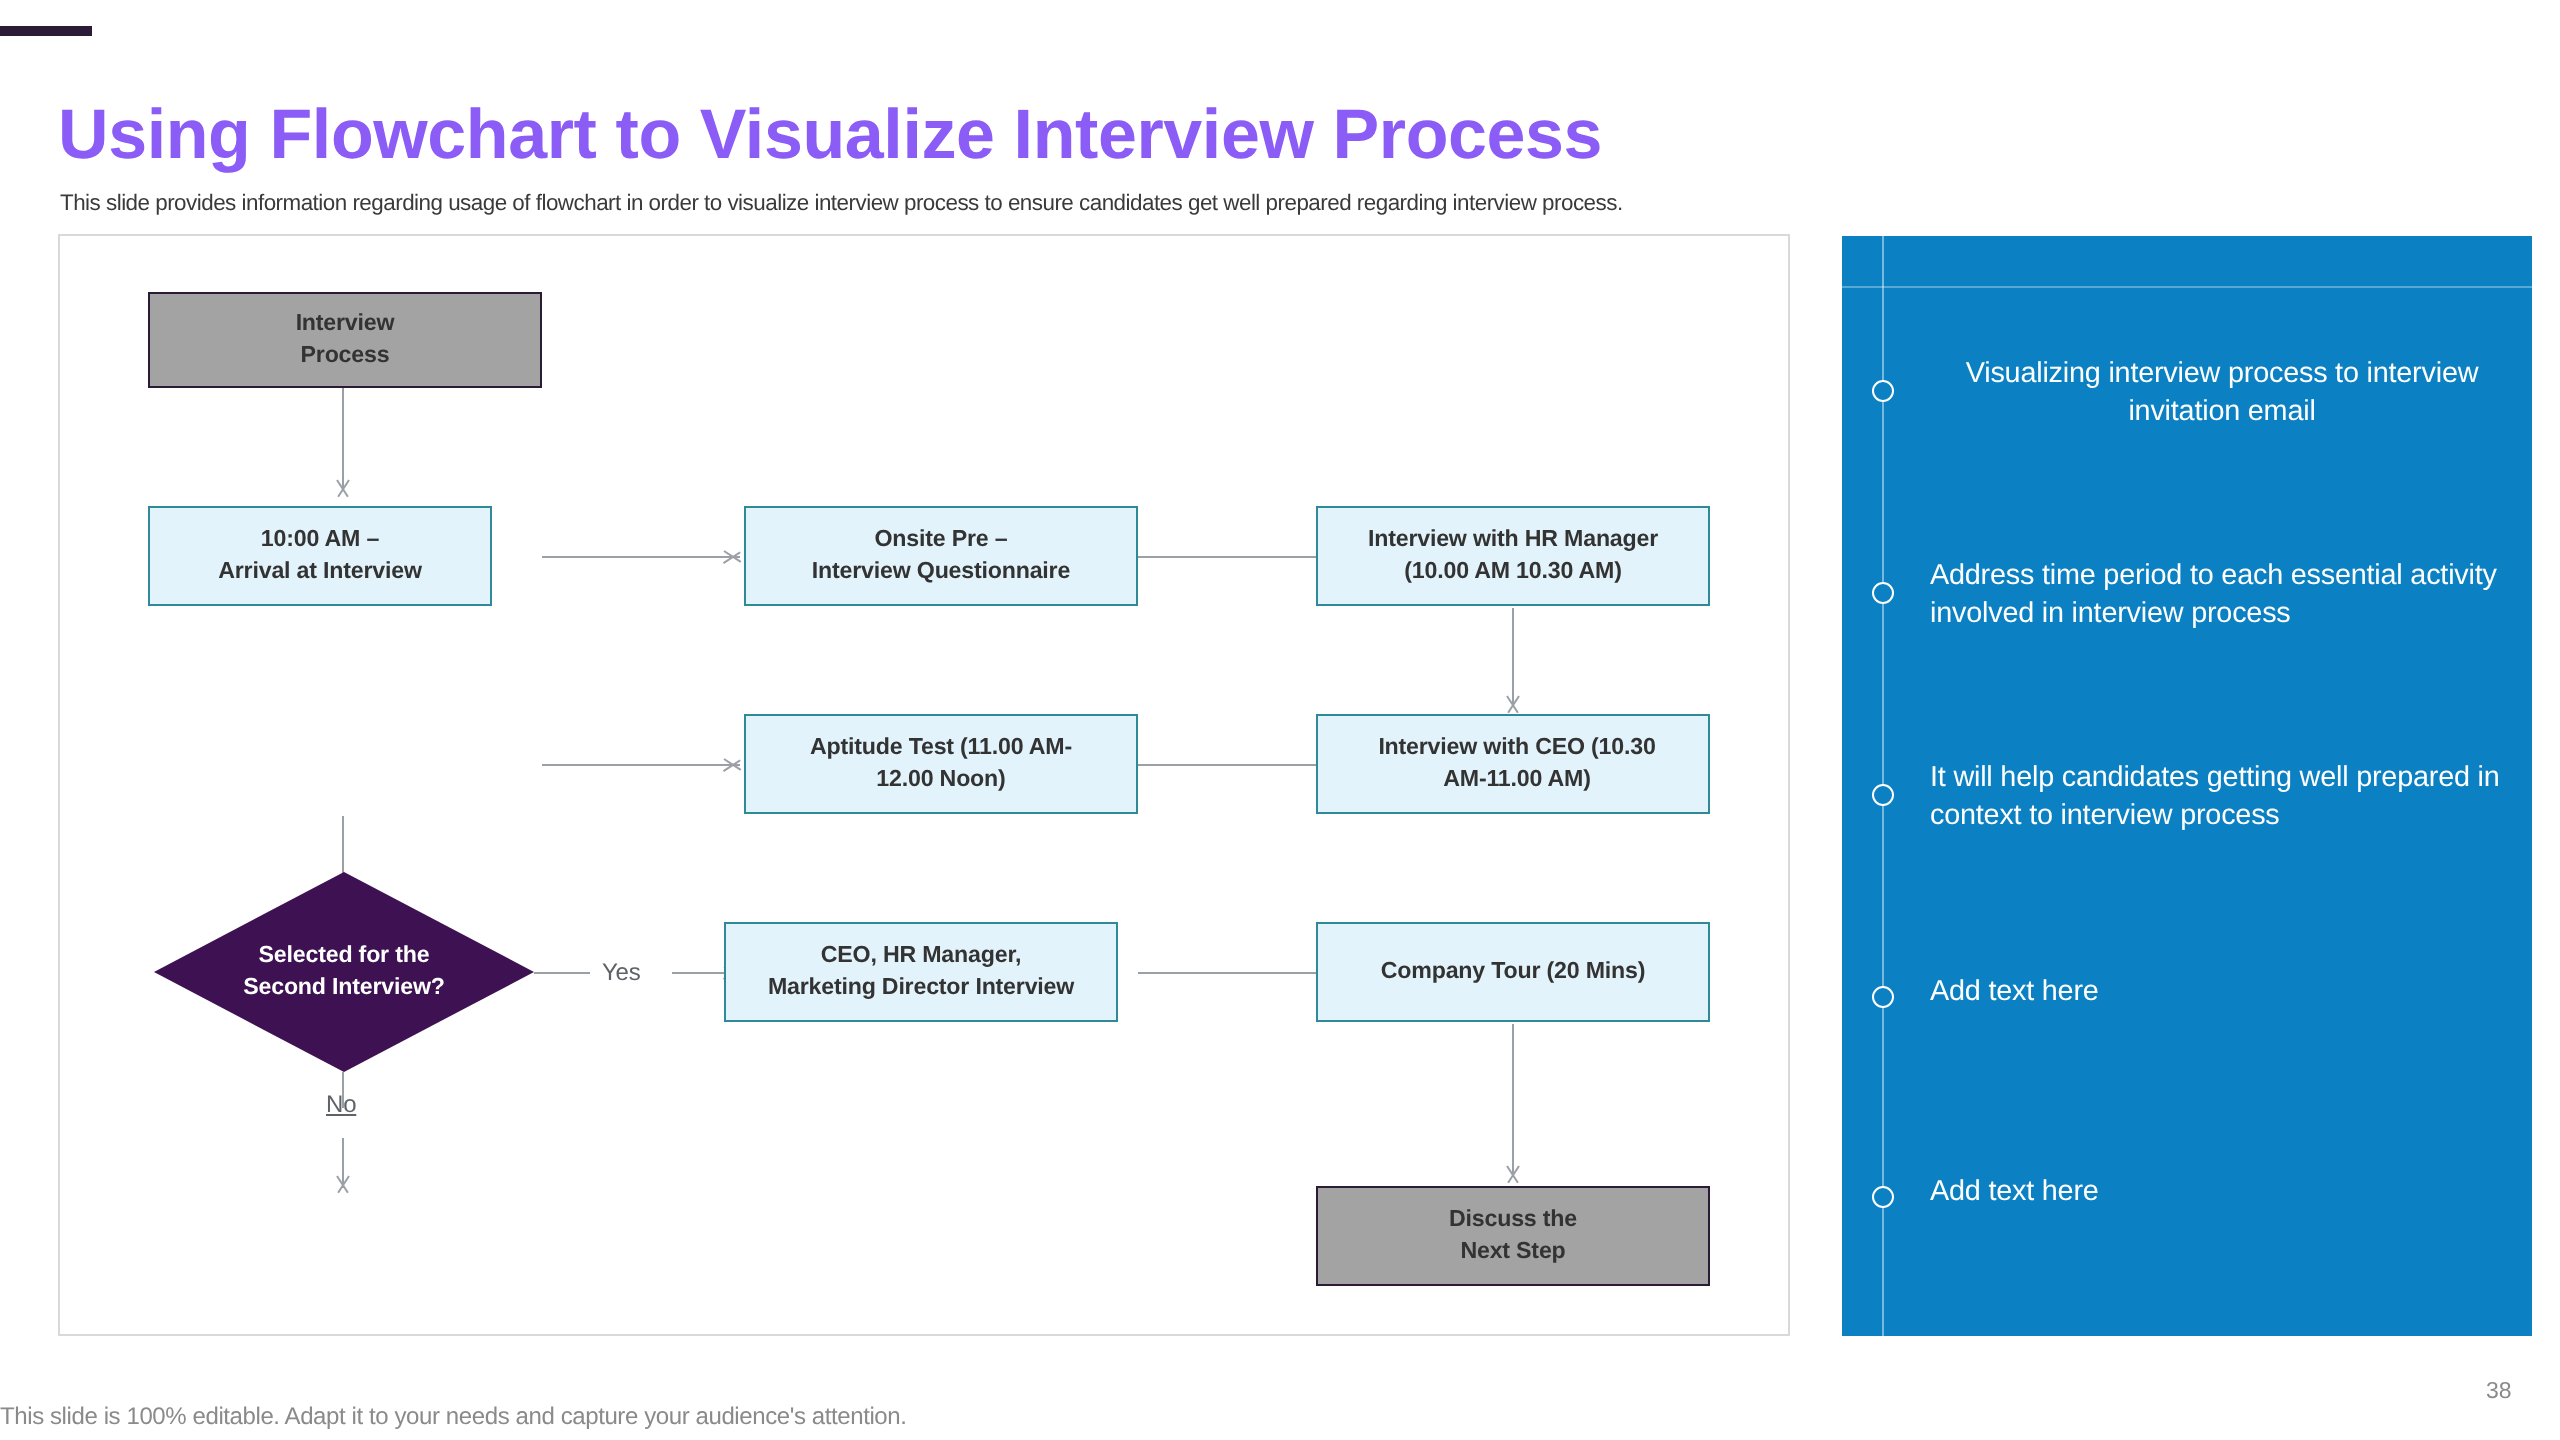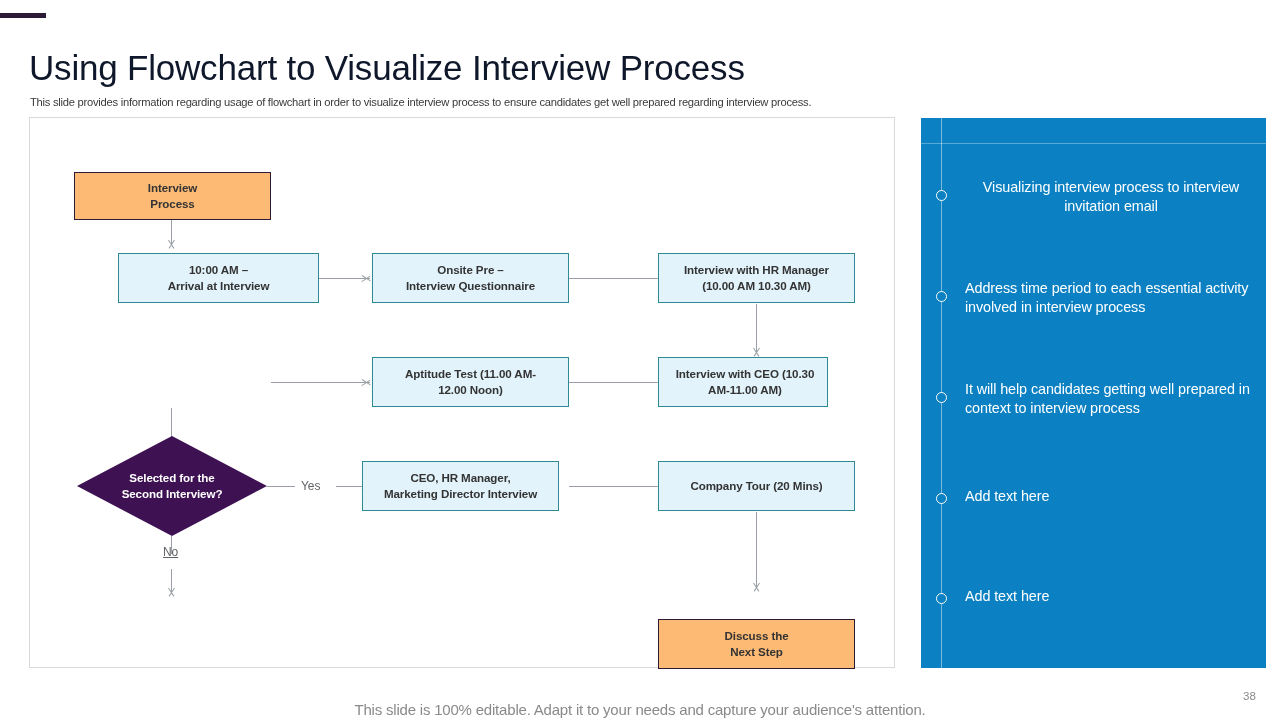--- a/index.html
+++ b/index.html
@@ -25,22 +25,22 @@
     height: 5px;
     background: #2B1B36;
   }
 
   
   .page-title {
     position: absolute;
     left: 29px;
     top: 25px;
     font-size: 35px;
-    font-weight: 400;
-    color: #0f172a;
+    font-weight: 700;
+    color: #8b5cf6;
     letter-spacing: -0.2px;
     white-space: nowrap;
   }
   .page-subtitle {
     position: absolute;
     left: 30px;
     top: 85px;
     width: 930px;
     font-size: 11.2px;
     color: #3a3a3a;
@@ -69,23 +69,22 @@
     justify-content: center;
     text-align: center;
     font-size: 11.6px;
     font-weight: bold;
     line-height: 1.42;
     letter-spacing: -0.1px;
     color: #333333;
     padding: 2px 6px;
   }
   .node.plain {
-    background: #fdba74;
+    background: #a3a3a3;
     border: 1.6px solid #2B1B36;
-    margin-top: 26px;
   }
   .node.proc {
     background: #E2F3FB;
     border: 1.4px solid #2E8B96;
   }
   .node .lines {
     white-space: pre-line;
   }
 
   
@@ -219,22 +218,22 @@
     line-height: 1.33;
     letter-spacing: -0.1px;
   }
 
   
   .footer-note {
     position: absolute;
     left: 0;
     top: 701px;
     width: 1280px;
-    text-align: center;
-    font-size: 15px;
+    text-align: left;
+    font-size: 12px;
     color: #8a8a8a;
     letter-spacing: -0.2px;
   }
   .page-number {
     position: absolute;
     left: 1243px;
     top: 690px;
     font-size: 11.5px;
     color: #8a8a8a;
   }
@@ -283,42 +282,42 @@
   <div class="arrow-r" style="left:630px; top:363px;"></div>
 
   <div class="conn-v" style="left:726px; top:394px; height:76px;"></div>
   <div class="arrow-d" style="left:721px; top:465px;"></div>
 
   <div class="node plain" style="left:44px; top:28px; width:197px; height:48px;">
     <span class="lines">Interview
 Process</span>
   </div>
 
-  <div class="node proc" style="left:44px; top:135px; width:201px; height:50px;margin-left:44px;">
+  <div class="node proc" style="left:44px; top:135px; width:172px; height:50px;">
     <span class="lines">10:00 AM –
 Arrival at Interview</span>
   </div>
 
   <div class="node proc" style="left:342px; top:135px; width:197px; height:50px;">
     <span class="lines">Onsite Pre –
 Interview Questionnaire</span>
   </div>
 
   <div class="node proc" style="left:628px; top:135px; width:197px; height:50px;">
     <span class="lines">Interview with HR Manager
 (10.00 AM 10.30 AM)</span>
   </div>
 
 
   <div class="node proc" style="left:342px; top:239px; width:197px; height:50px;">
     <span class="lines">Aptitude Test (11.00 AM-
 12.00 Noon)</span>
   </div>
 
-  <div class="node proc" style="left:628px; top:239px; width:170px; height:50px;padding-left:10px;">
+  <div class="node proc" style="left:628px; top:239px; width:197px; height:50px;padding-left:10px;">
     <span class="lines">Interview with CEO (10.30
 AM-11.00 AM)</span>
   </div>
 
   <div class="diamond" style="left:47px; top:318px;">
     <div class="shape"></div>
     <div class="label">Selected for the
 Second Interview?</div>
   </div>
 

